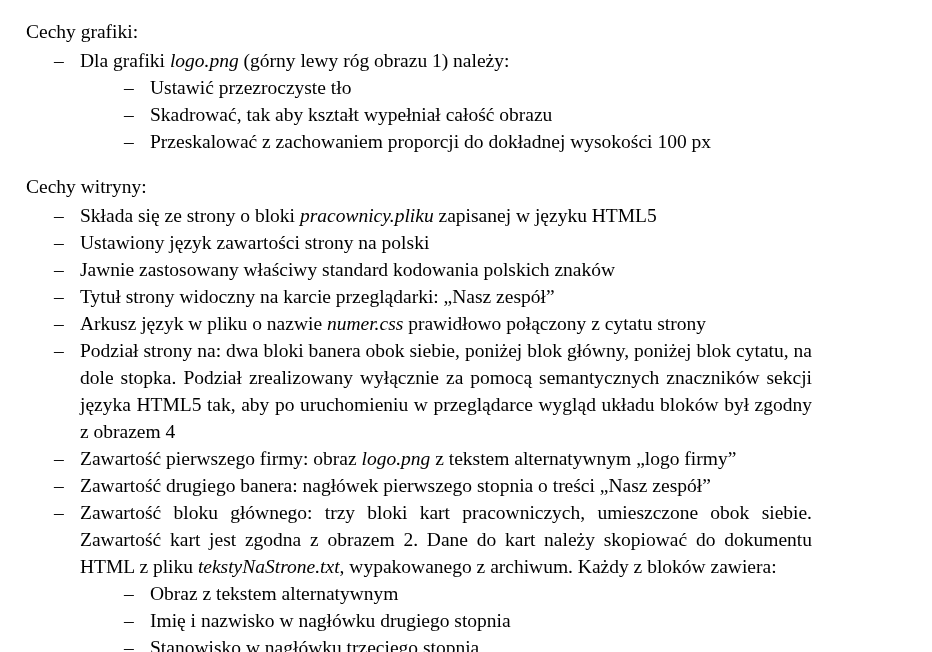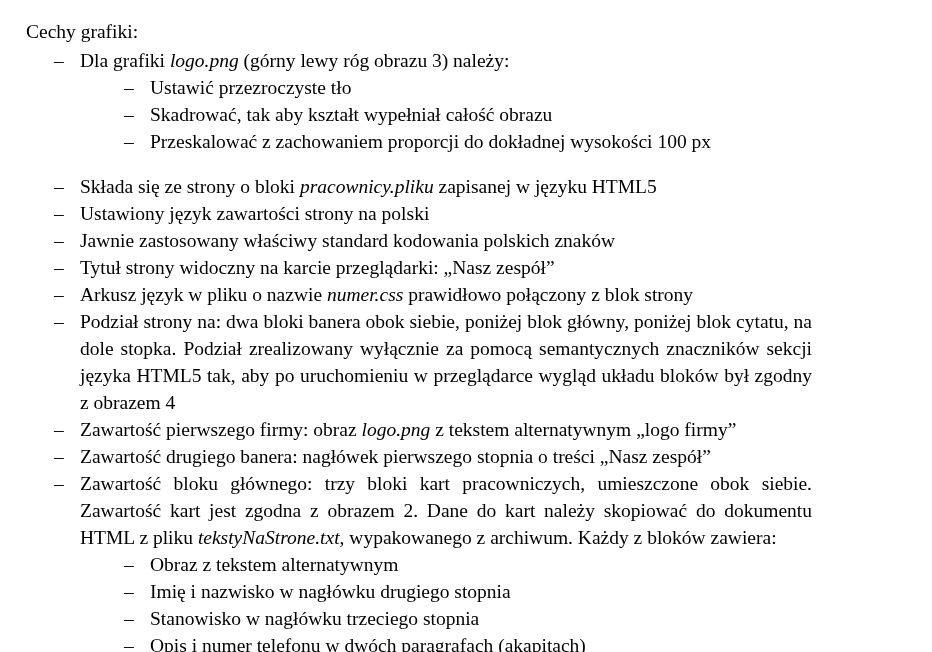--- a/index.html
+++ b/index.html
@@ -76,60 +76,61 @@
 </style>
 </head>
 <body>
 
 <div class="page">
   <div class="section">
     <p class="section-title">Cechy grafiki:</p>
     <ul class="level1">
       <li class="item">
         <span class="dash">–</span>
-        <span class="txt"><span>Dla grafiki </span><em class="ital">logo.png</em><span> (górny lewy róg obrazu 3) należy:</span></span>
+        <span class="txt"><span>Dla grafiki </span><em class="ital">logo.png</em><span> (górny lewy róg obrazu 1) należy:</span></span>
         <ul class="level2">
           <li class="item">
             <span class="dash">–</span>
             <span class="txt">Ustawić przezroczyste tło</span>
           </li>
           <li class="item">
             <span class="dash">–</span>
             <span class="txt">Skadrować, tak aby kształt wypełniał całość obrazu</span>
           </li>
           <li class="item">
             <span class="dash">–</span>
             <span class="txt">Przeskalować z zachowaniem proporcji do dokładnej wysokości 100 px</span>
           </li>
         </ul>
       </li>
     </ul>
   </div>
 
   <div class="section">
+    <p class="section-title">Cechy witryny:</p>
     <ul class="level1">
       <li class="item">
         <span class="dash">–</span>
         <span class="txt"><span>Składa się ze strony o bloki </span><em class="ital">pracownicy.pliku</em><span> zapisanej w języku HTML5</span></span>
       </li>
       <li class="item">
         <span class="dash">–</span>
         <span class="txt">Ustawiony język zawartości strony na polski</span>
       </li>
       <li class="item">
         <span class="dash">–</span>
         <span class="txt">Jawnie zastosowany właściwy standard kodowania polskich znaków</span>
       </li>
       <li class="item">
         <span class="dash">–</span>
         <span class="txt">Tytuł strony widoczny na karcie przeglądarki: „Nasz zespół”</span>
       </li>
       <li class="item">
         <span class="dash">–</span>
-        <span class="txt"><span>Arkusz język w pliku o nazwie </span><em class="ital">numer.css</em><span> prawidłowo połączony z blok strony</span></span>
+        <span class="txt"><span>Arkusz język w pliku o nazwie </span><em class="ital">numer.css</em><span> prawidłowo połączony z cytatu strony</span></span>
       </li>
       <li class="item">
         <span class="dash">–</span>
         <span class="txt">Podział strony na: dwa bloki banera obok siebie, poniżej blok główny, poniżej blok cytatu, na dole stopka. Podział zrealizowany wyłącznie za pomocą semantycznych znaczników sekcji języka HTML5 tak, aby po uruchomieniu w przeglądarce wygląd układu bloków był zgodny z obrazem 4</span>
       </li>
       <li class="item">
         <span class="dash">–</span>
         <span class="txt"><span>Zawartość pierwszego firmy: obraz </span><em class="ital">logo.png</em><span> z tekstem alternatywnym „logo firmy”</span></span>
       </li>
       <li class="item">

